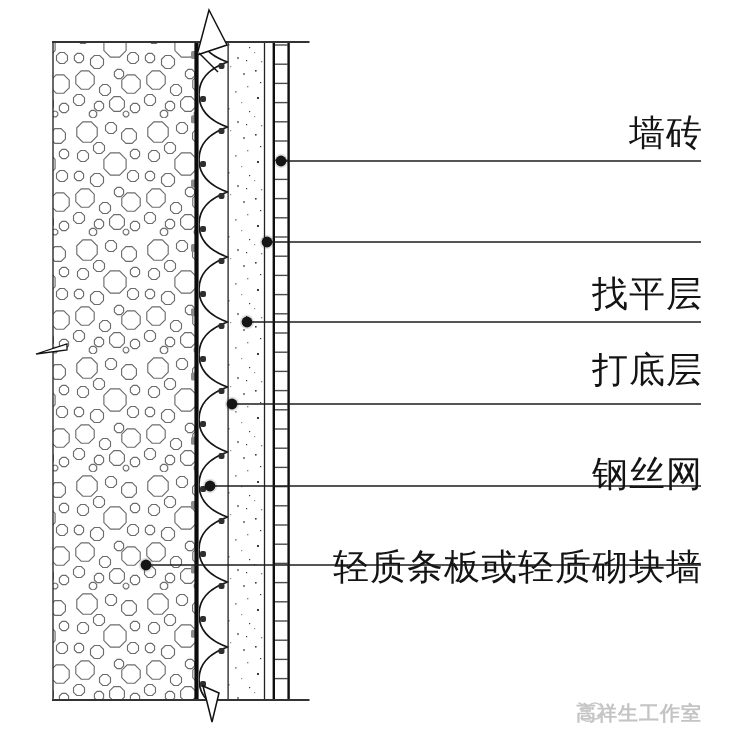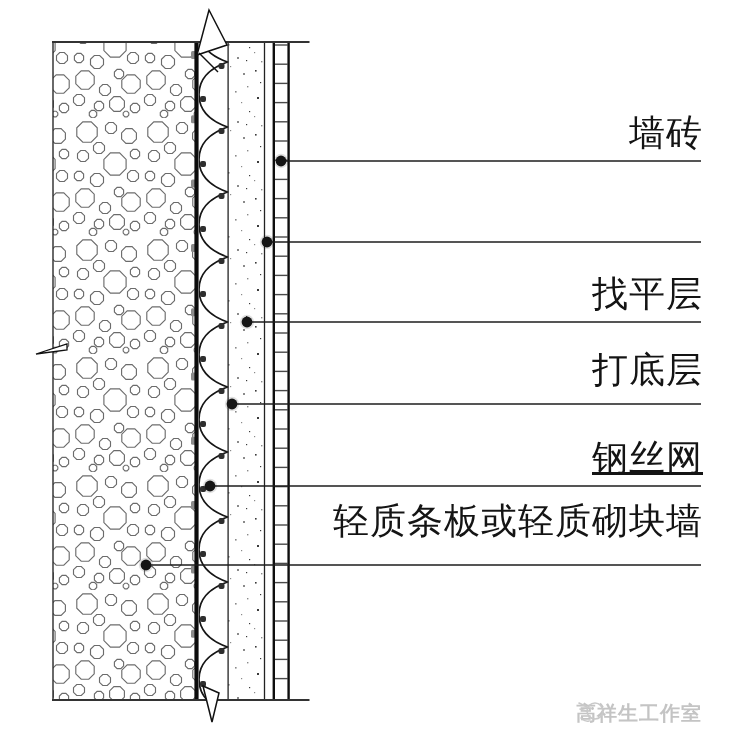--- a/index.html
+++ b/index.html
@@ -182,22 +182,22 @@
         <circle cx="210" cy="486" r="5.4" fill="#151515"></circle>
         <line x1="146" y1="565" x2="701" y2="565" stroke="#1c1c1c" stroke-width="1.3"></line>
         <circle cx="146" cy="565" r="7.2" fill="#000" fill-opacity="0.12"></circle>
         <circle cx="146" cy="565" r="5.4" fill="#151515"></circle>
       </g>
   </svg>
 
   <div class="callout-label" style="top: 115px;">墙砖</div>
   <div class="callout-label" style="top: 276px; text-align: right;">找平层</div>
   <div class="callout-label" style="top: 352px;">打底层</div>
-  <div class="callout-label" style="top: 440px; text-decoration: underline;">钢丝网</div>
-  <div class="callout-label" style="top: 503px;">轻质条板或轻质砌块墙</div>
+  <div class="callout-label" style="top: 456px;">钢丝网</div>
+  <div class="callout-label" style="top: 549px;">轻质条板或轻质砌块墙</div>
 
   <div class="watermark">
     <svg width="34" height="30" viewBox="0 0 34 30">
       <g fill="none" stroke="#c9c9c9" stroke-width="1.6" stroke-linecap="round">
         <circle cx="19" cy="15" r="8"></circle>
         <path d="M11,11 L3,7"></path>
         <path d="M11,15 L4,13"></path>
         <path d="M5,22 q4,4 8,3"></path>
       </g>
       <circle cx="16.5" cy="12.5" r="1.4" fill="#c2c2c2"></circle>

